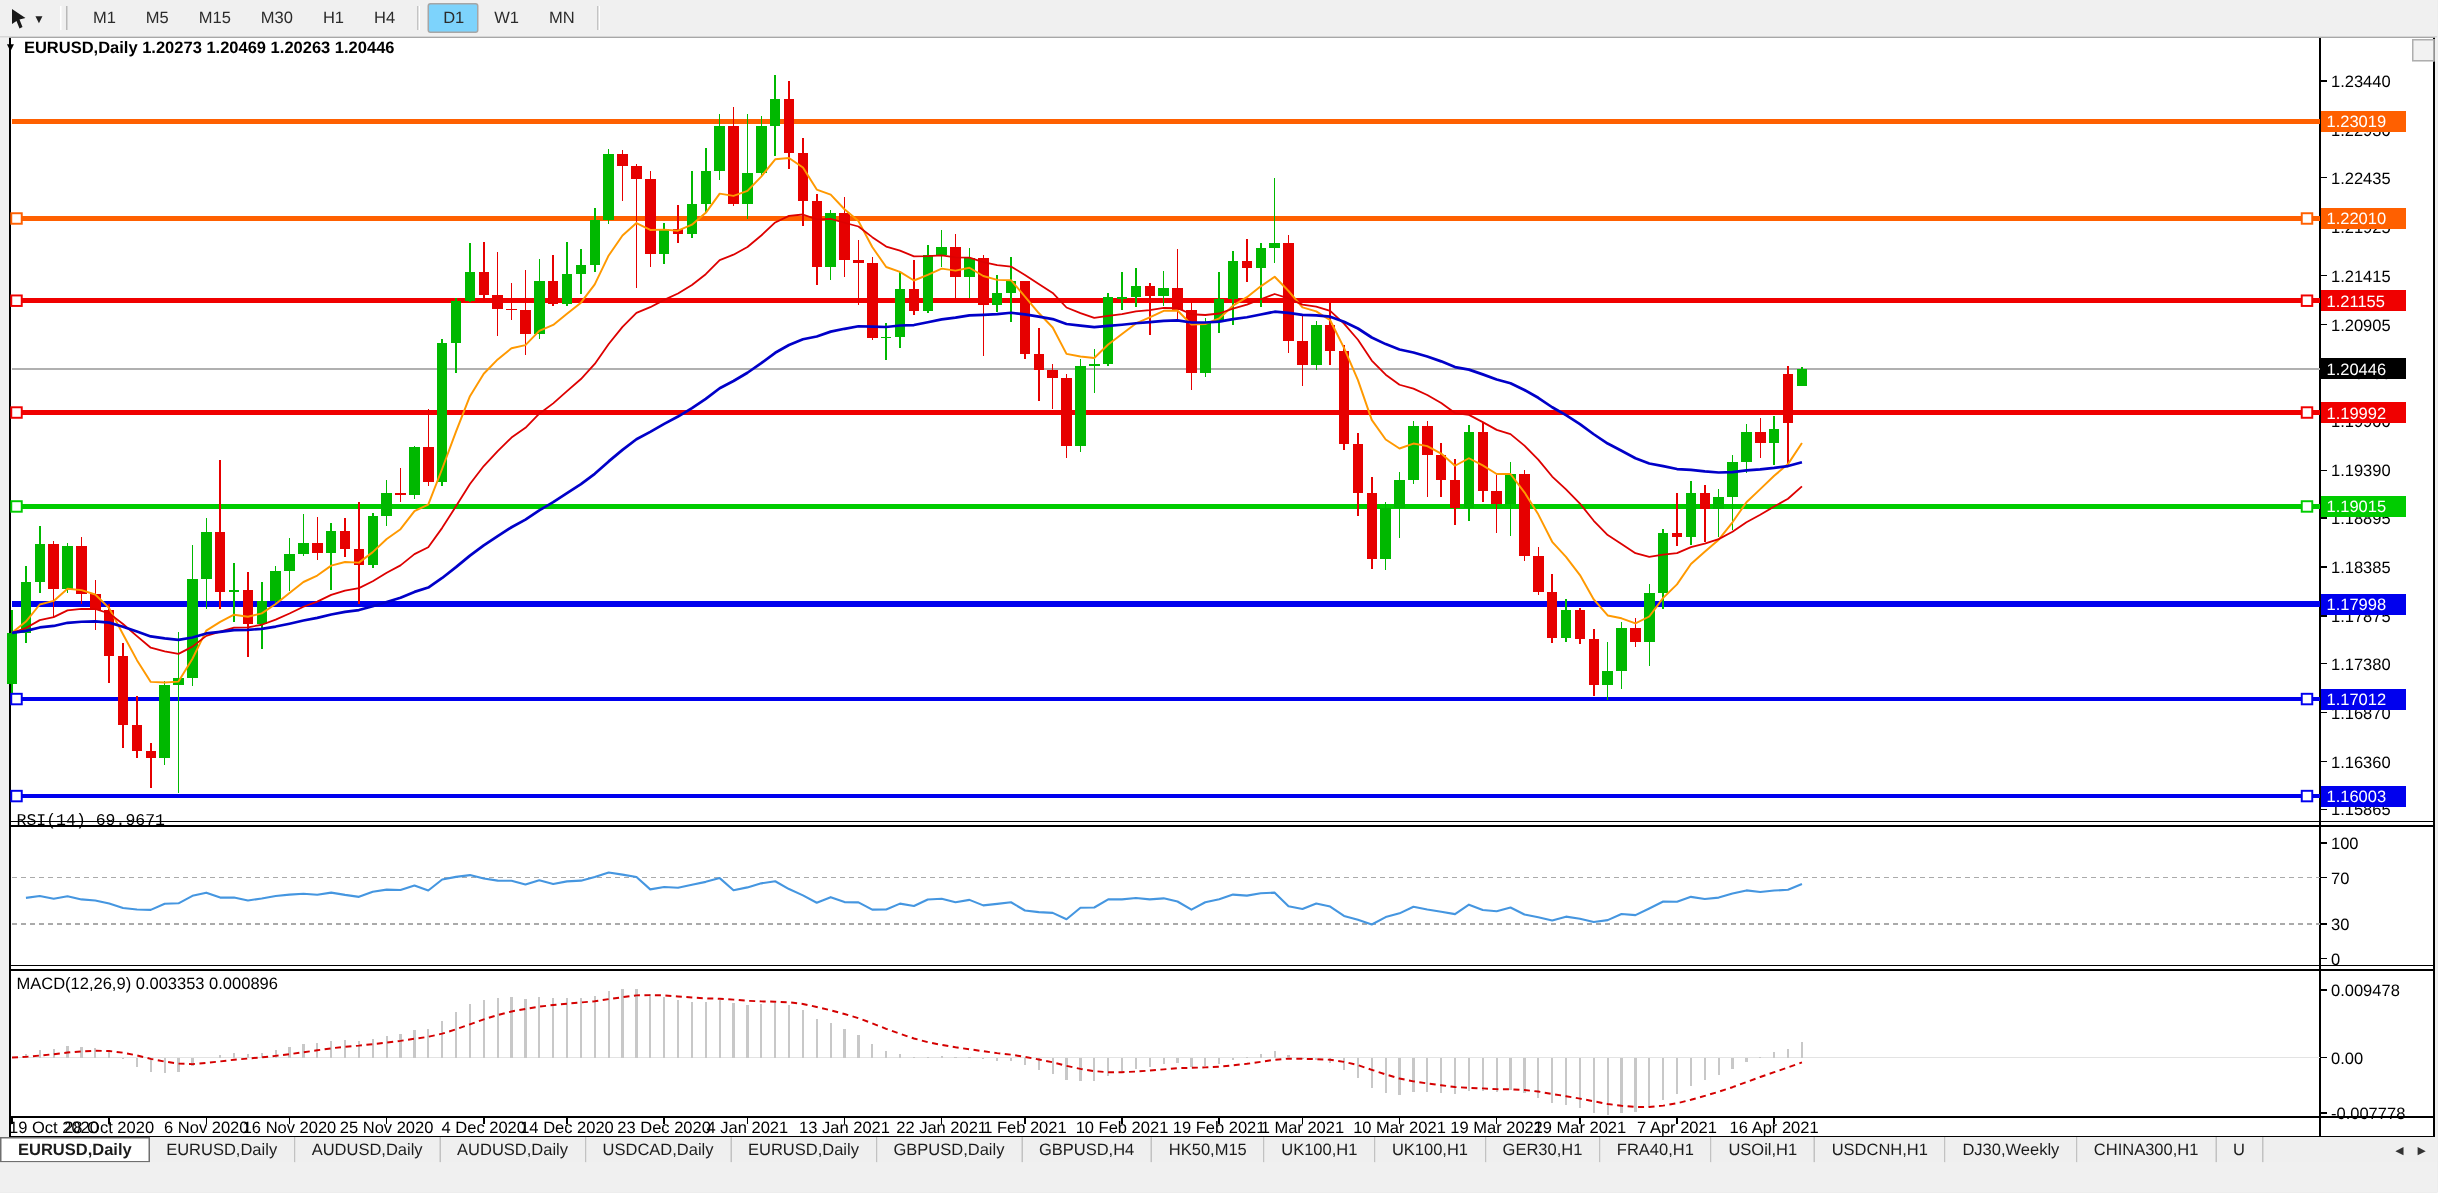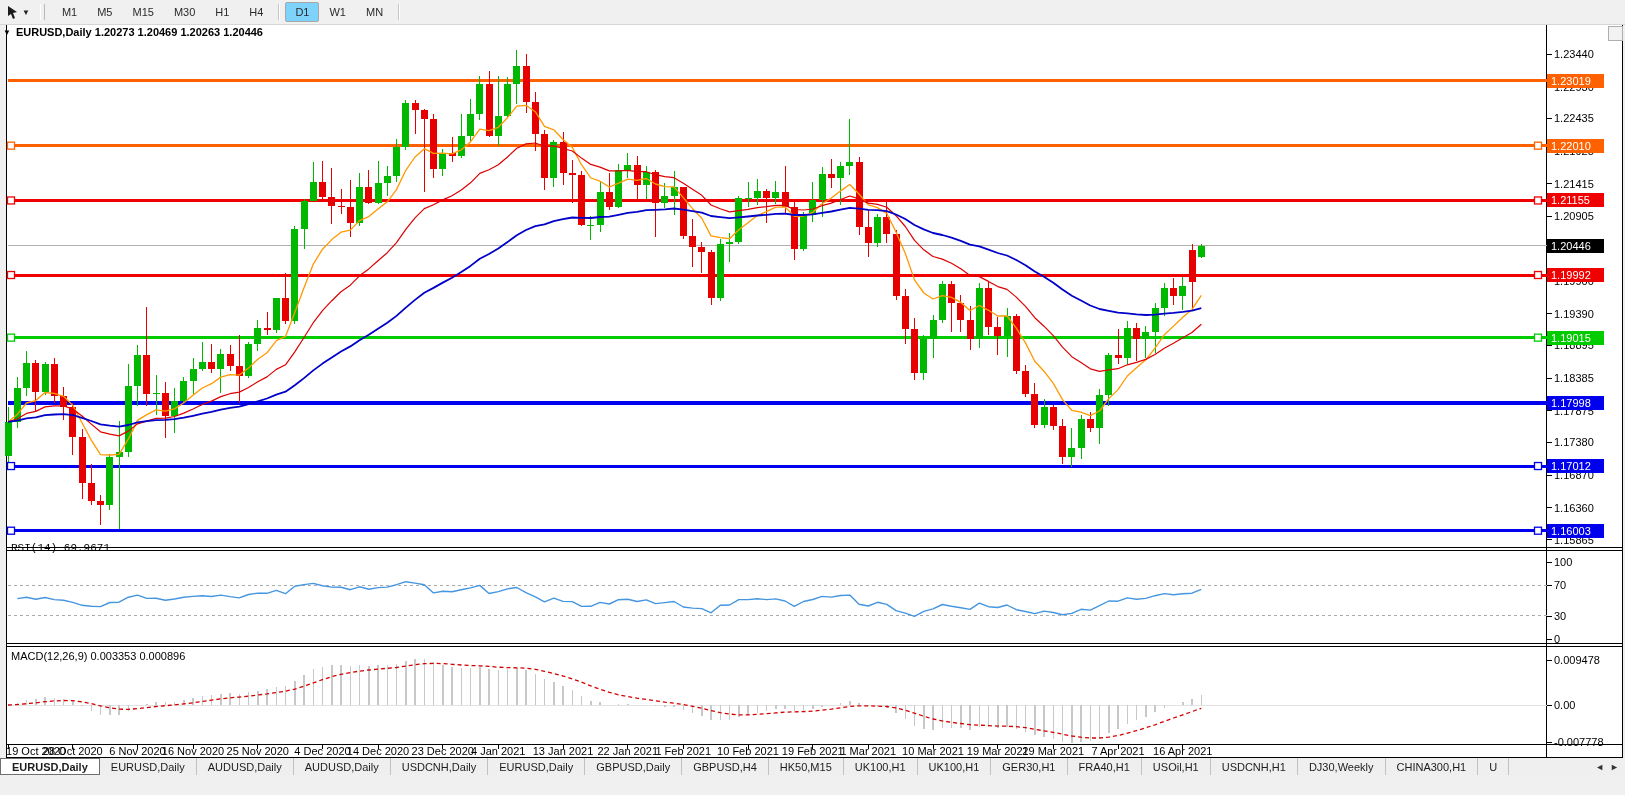--- a/index.html
+++ b/index.html
@@ -599,21 +599,21 @@
   <div class="pane-label" style="top:542px;font-family:Liberation Mono, monospace;">RSI(14) 69.9671</div>
   <div class="pane-label" style="top:650px;">MACD(12,26,9) 0.003353 0.000896</div>
 
   <div class="corner-box"></div>
 
   <div class="tabbar" id="tabbar">
       <div class="tab active">EURUSD,Daily</div>
       <div class="tab">EURUSD,Daily</div>
       <div class="tab">AUDUSD,Daily</div>
       <div class="tab">AUDUSD,Daily</div>
-      <div class="tab">USDCNH,Daily</div>
+      <div class="tab">USDCAD,Daily</div>
       <div class="tab">EURUSD,Daily</div>
       <div class="tab">GBPUSD,Daily</div>
       <div class="tab">GBPUSD,H4</div>
       <div class="tab">HK50,M15</div>
       <div class="tab">UK100,H1</div>
       <div class="tab">UK100,H1</div>
       <div class="tab">GER30,H1</div>
       <div class="tab">FRA40,H1</div>
       <div class="tab">USOil,H1</div>
       <div class="tab">USDCNH,H1</div>

